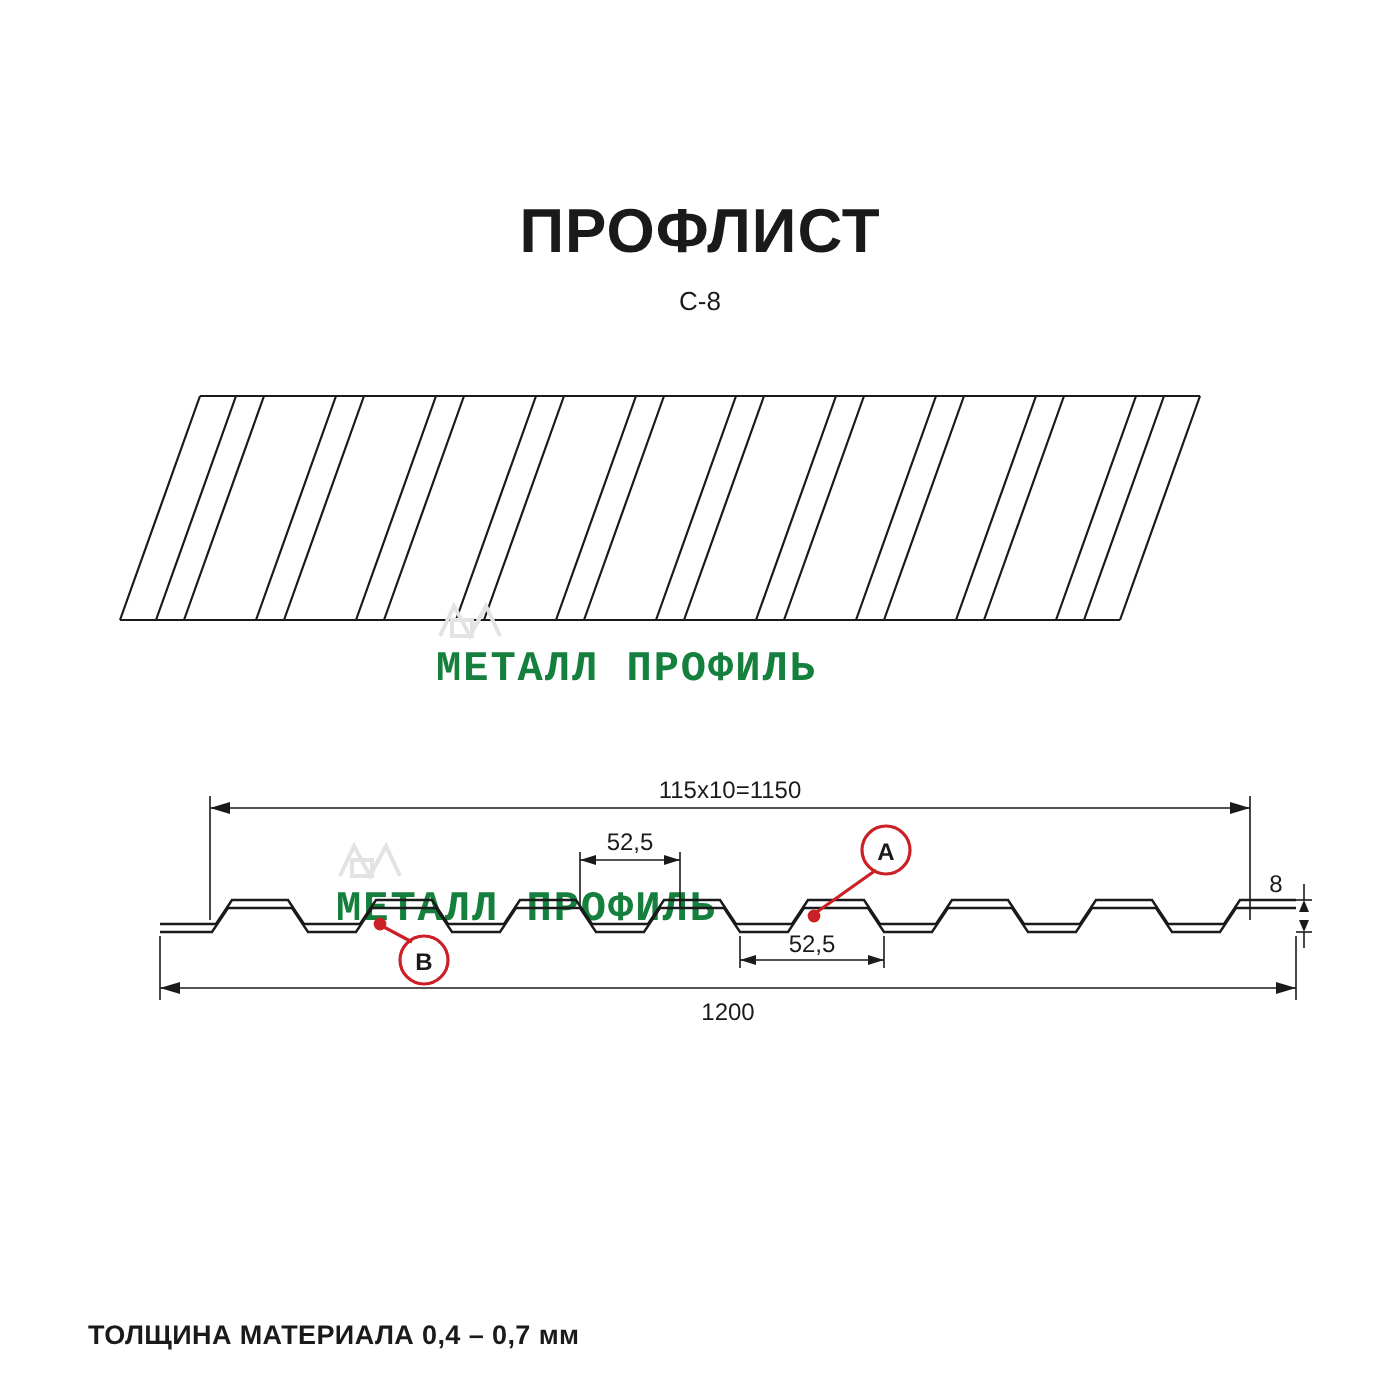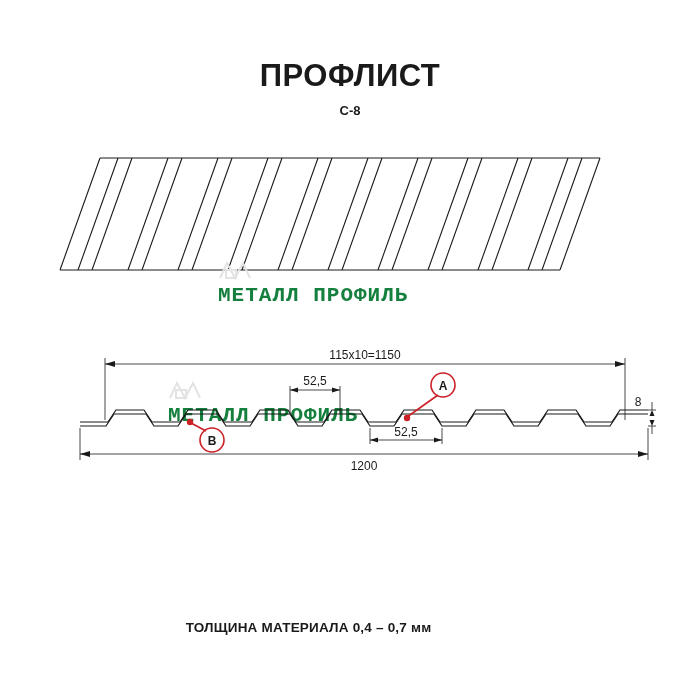--- a/index.html
+++ b/index.html
@@ -11,49 +11,51 @@
     width: 700px;
     height: 700px;
     font-family: "Liberation Sans", sans-serif;
     color: #1a1a1a;
     position: relative;
     overflow: hidden;
   }
   .page {
     position: absolute;
     inset: 0;
+    margin-top: 40px;
   }
   .title {
     position: absolute;
     top: 58px;
     left: 0;
     width: 700px;
     text-align: center;
     font-size: 31px;
     font-weight: bold;
     letter-spacing: 0.5px;
   }
   .subtitle {
     position: absolute;
     top: 103px;
     left: 0;
     width: 700px;
     text-align: center;
     font-size: 13px;
-    font-weight: bold;
+    font-weight: normal;
   }
   .footer-note {
     position: absolute;
     top: 620px;
     left: 0;
     width: 617px;
-    text-align: center;
+    text-align: left;
     font-size: 13.5px;
     font-weight: bold;
     letter-spacing: 0.2px;
+    padding-left: 44px;
   }
   .iso-wrap {
     position: absolute;
     top: 140px;
     left: 60px;
     width: 580px;
     height: 170px;
   }
   .section-wrap {
     position: absolute;

